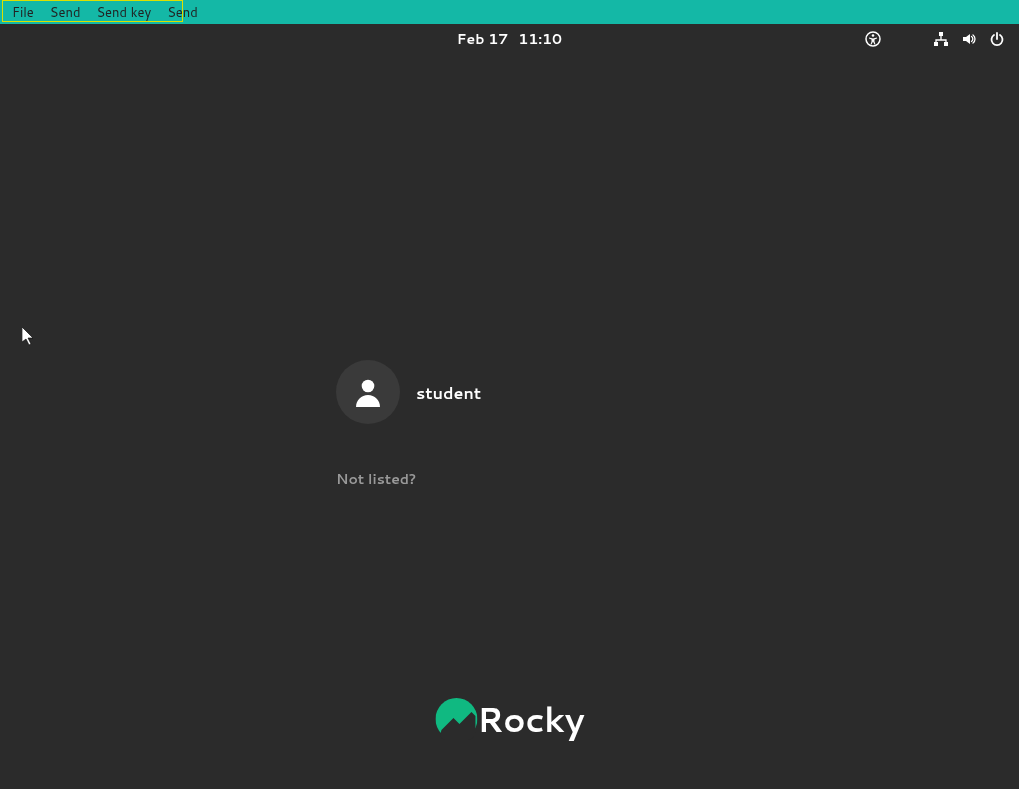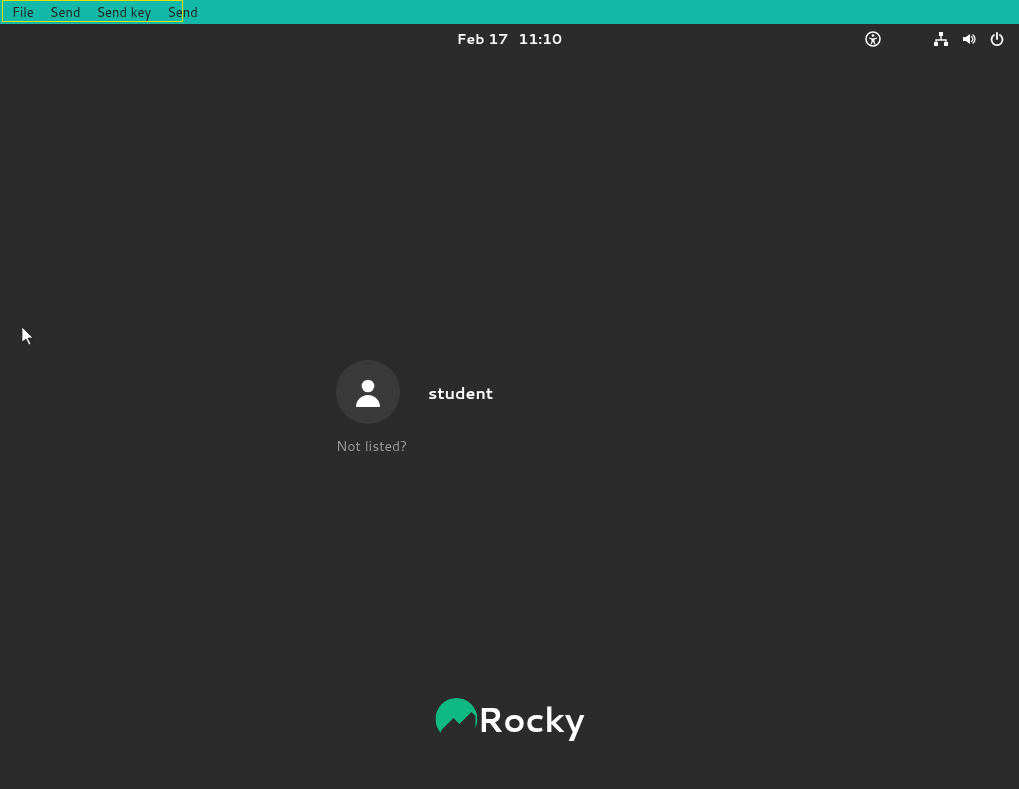--- a/index.html
+++ b/index.html
@@ -89,21 +89,21 @@
     
     .login-area {
       position: absolute;
       top: 336px;
       left: 336px;
     }
     
     .user-entry {
       display: flex;
       align-items: center;
-      gap: 28px;
+      gap: 16px;
       cursor: pointer;
       text-align: center;
     }
     
     .avatar {
       width: 64px;
       height: 64px;
       border-radius: 50%;
       background: #3a3a3a;
       display: flex;
@@ -119,22 +119,22 @@
     
     .username {
       color: #fff;
       font-size: 16px;
       font-weight: 700;
     }
     
     .not-listed {
       color: #999;
       font-size: 14px;
-      font-weight: 400;
-      margin-top: 12px;
+      font-weight: 700;
+      margin-top: 45px;
       cursor: pointer;
     }
     
     .rocky-logo {
       position: absolute;
       bottom: 46px;
       left: 50%;
       transform: translateX(-50%);
       display: flex;
       align-items: center;

